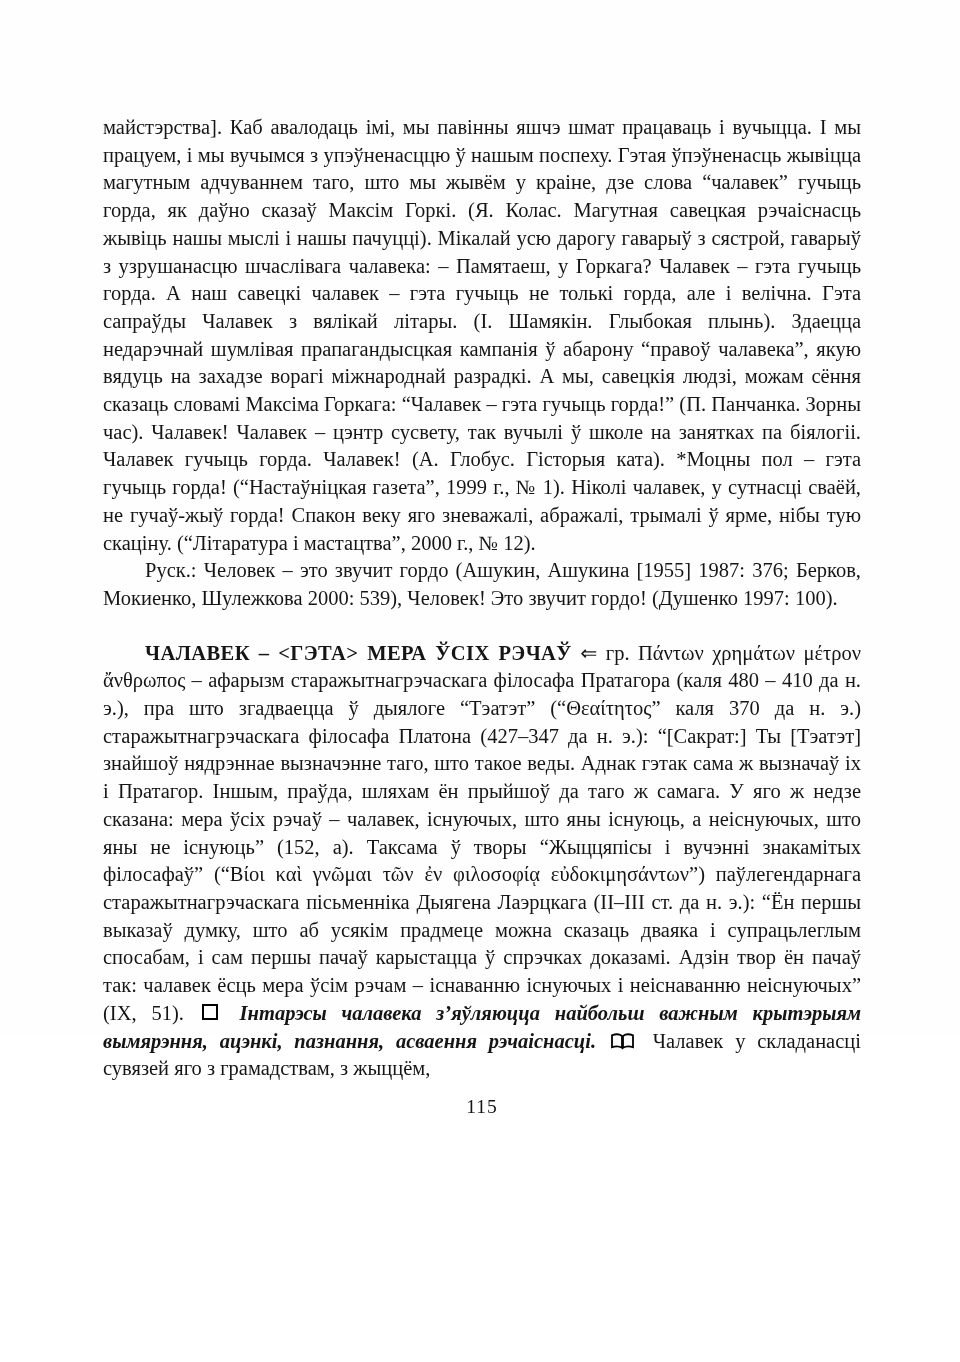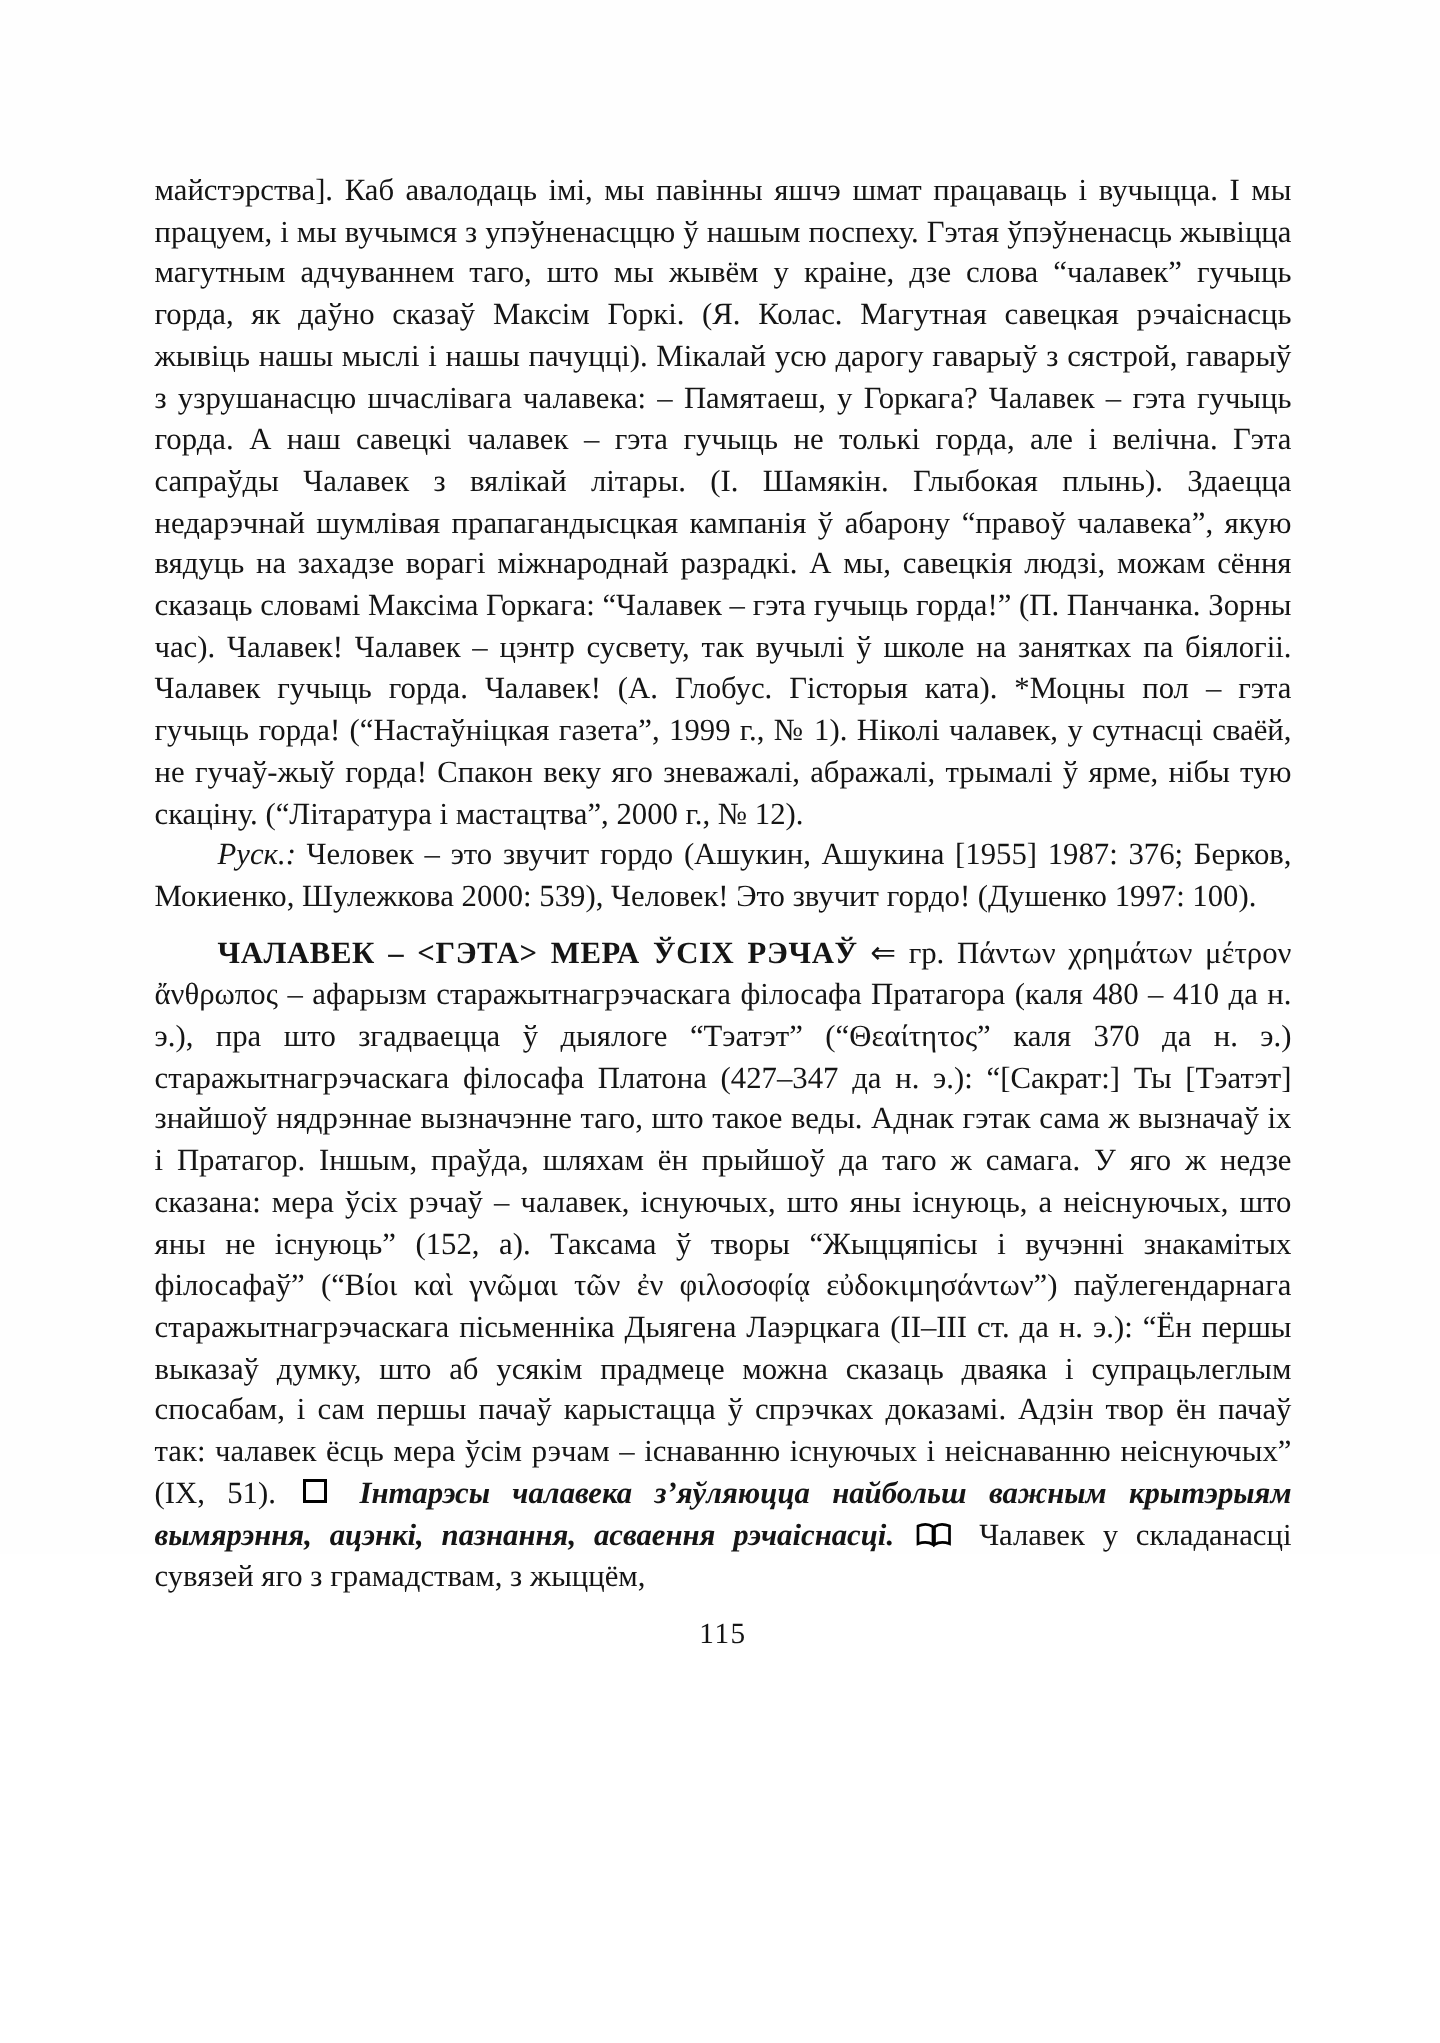--- a/index.html
+++ b/index.html
@@ -19,23 +19,23 @@
     left: 103px; top: 114px;
     width: 758px;
     font-family: "Liberation Serif", serif;
     font-size: 20.5px;
     line-height: 27.7px;
     text-align: justify;
     color: #151515;
   }
   p { margin: 0; padding: 0; }
   .indent { text-indent: 42px; }
-  .entry { margin-top: 10px; }
+  .entry { margin-top: 27px; }
   .headword { font-weight: 700; letter-spacing: 0.4px; }
-  .it { font-style: italic; }
+  .it { }
   .bi { font-weight: 700; font-style: italic; }
   .square-icon {
     display: inline-block;
     width: 12px; height: 12px;
     border: 2.4px solid #000;
     margin: 0 7px 0 3px;
   }
   .book-icon {
     display: inline-block;
     vertical-align: -2px;

